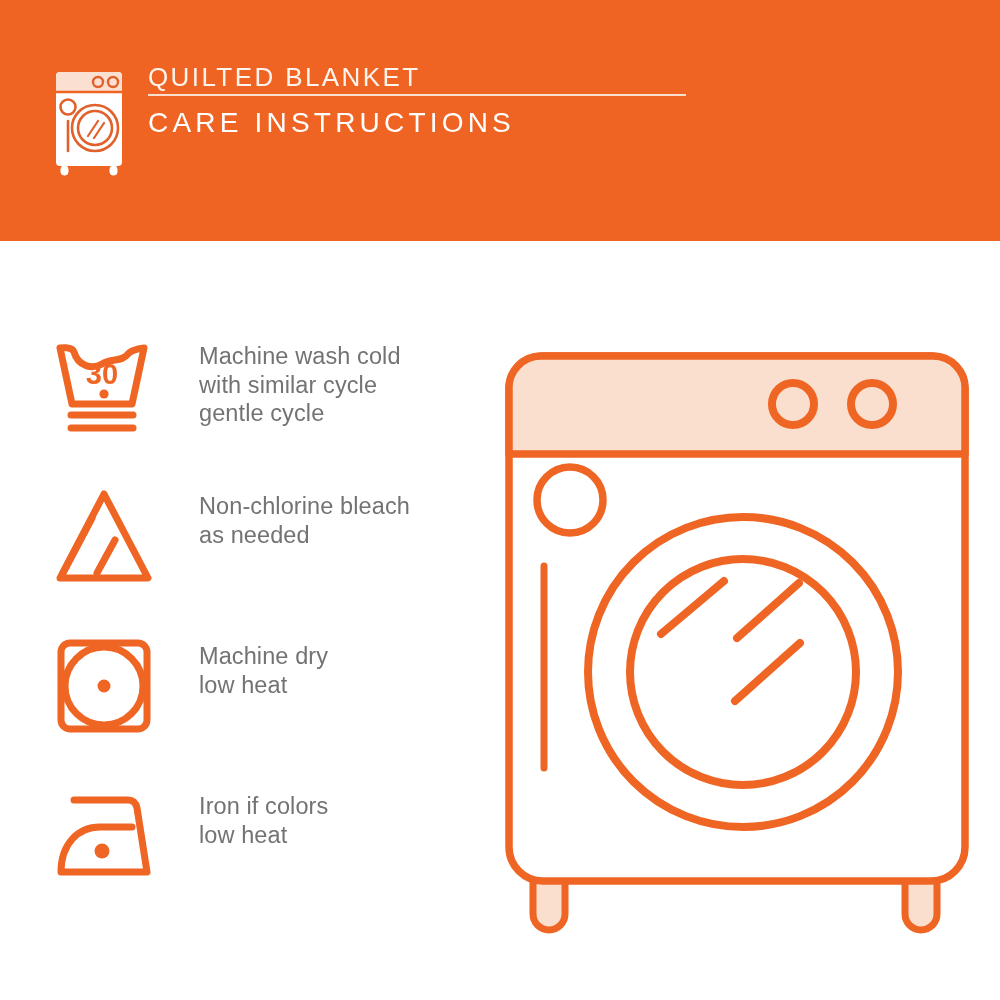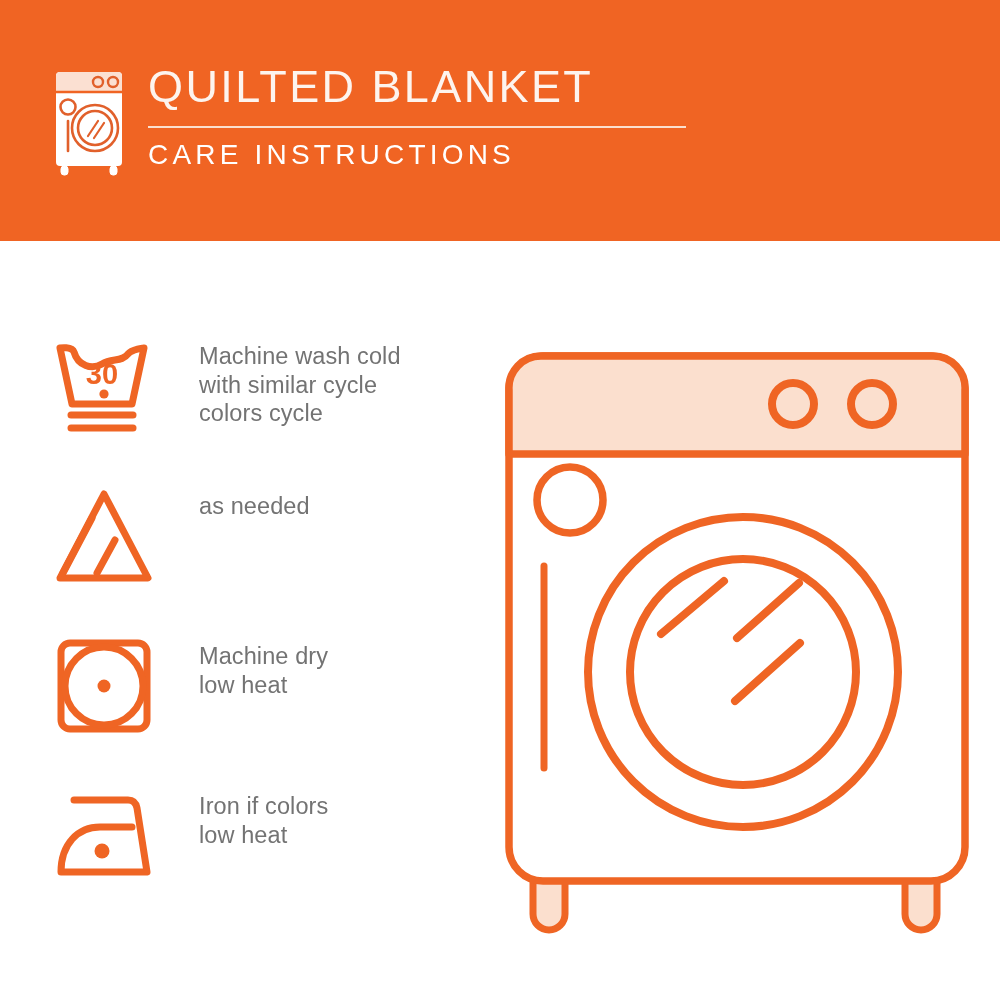--- a/index.html
+++ b/index.html
@@ -39,26 +39,26 @@
     margin-right: 18px;
     margin-top: 4px;
   }
   .title-block {
     display: flex;
     flex-direction: column;
     padding-top: 2px;
   }
   .title-top {
     color: #FDF4EE;
-    font-size: 45px;
+    font-size: 26px;
     letter-spacing: 2.4px;
     line-height: 1;
     font-weight: 400;
     white-space: nowrap;
-    padding-bottom: 17px;
+    padding-bottom: 4px;
   }
   .title-rule {
     height: 1.5px;
     background: #FBDFCE;
     width: 538px;
     margin-bottom: 13px;
   }
   .title-bottom {
     color: #FFFFFF;
     font-size: 28px;
@@ -169,35 +169,36 @@
             <line x1="19" y1="79" x2="81" y2="79"></line>
             <line x1="19" y1="92" x2="81" y2="92"></line>
           </g>
           <text x="50" y="48" text-anchor="middle" font-family="Liberation Sans, sans-serif" font-size="29" font-weight="bold" fill="#EF6524">30</text>
           <circle cx="52" cy="58" r="4.6" fill="#EF6524"></circle>
         </svg>
       </span>
       <span class="care-text">
         <span class="line">Machine wash cold</span>
         <span class="line">with similar cycle</span>
-        <span class="line">colors cycle</span>
+        <span class="line">gentle cycle</span>
       </span>
     </div>
 
     <div class="care-row">
       <span class="care-symbol">
         <svg viewBox="0 0 104 100" width="104" height="100" xmlns="http://www.w3.org/2000/svg">
           <g fill="none" stroke="#EF6524" stroke-width="7" stroke-linecap="round" stroke-linejoin="round">
             <path d="M52 8 L96 92 L8 92 Z"></path>
             <line x1="40" y1="32" x2="11" y2="87"></line>
             <line x1="63" y1="54" x2="45" y2="87"></line>
           </g>
         </svg>
       </span>
       <span class="care-text">
+        <span class="line">Non-chlorine bleach</span>
         <span class="line">as needed</span>
       </span>
     </div>
 
     <div class="care-row">
       <span class="care-symbol">
         <svg viewBox="0 0 104 100" width="104" height="100" xmlns="http://www.w3.org/2000/svg">
           <g fill="none" stroke="#EF6524" stroke-width="7" stroke-linejoin="round">
             <rect x="9" y="7" width="86" height="86" rx="9" ry="9"></rect>
             <circle cx="52" cy="50" r="39"></circle>

